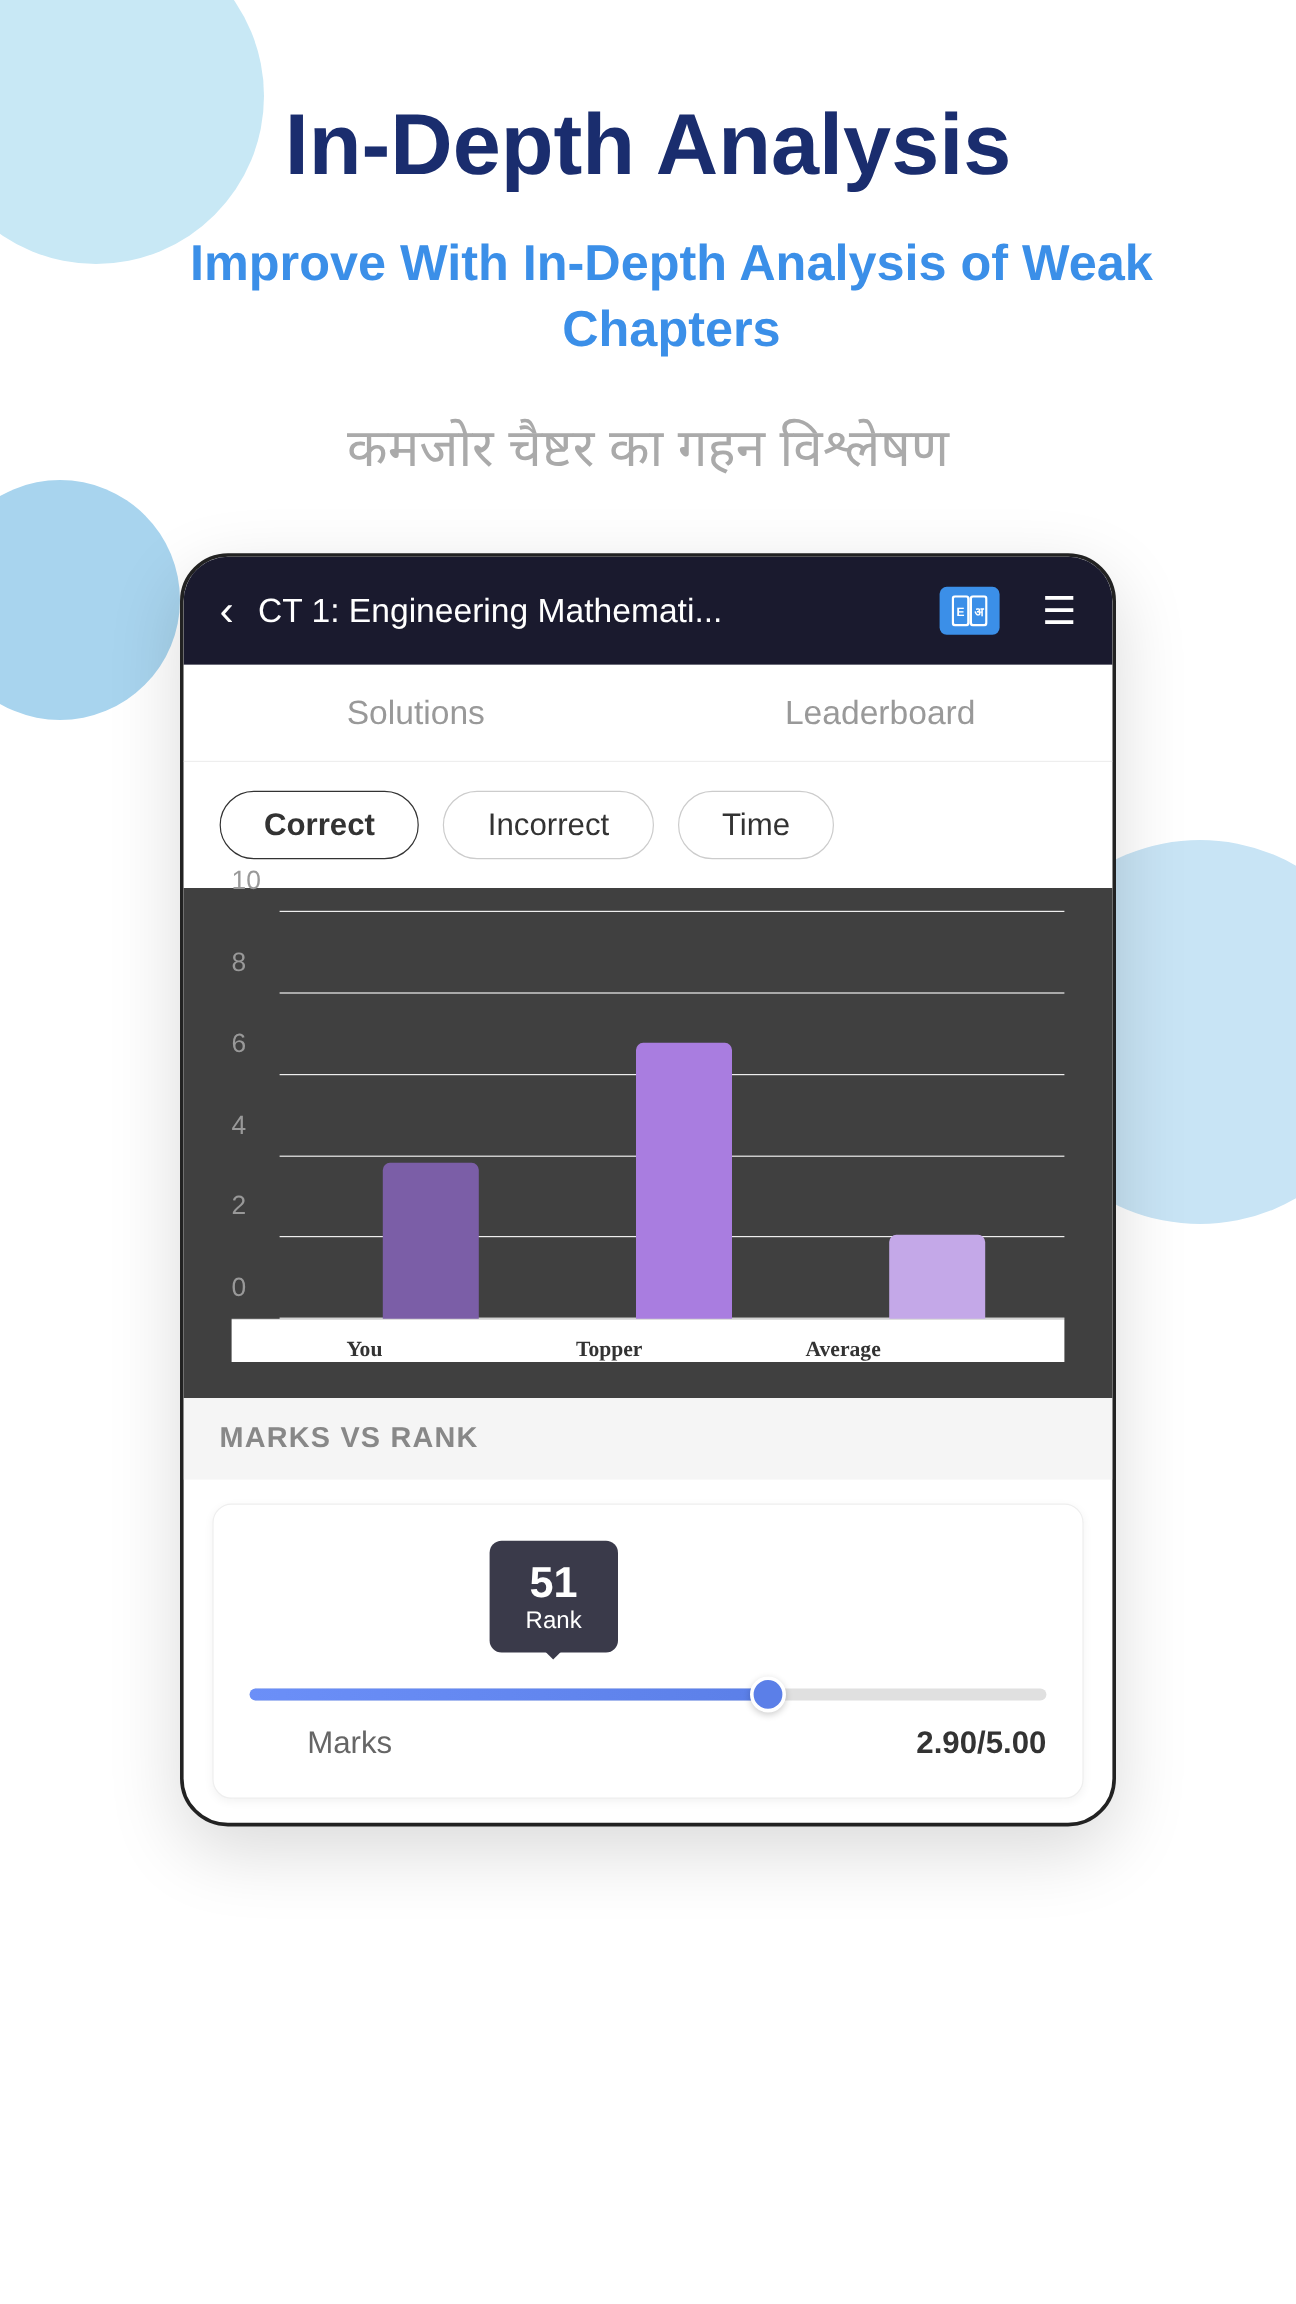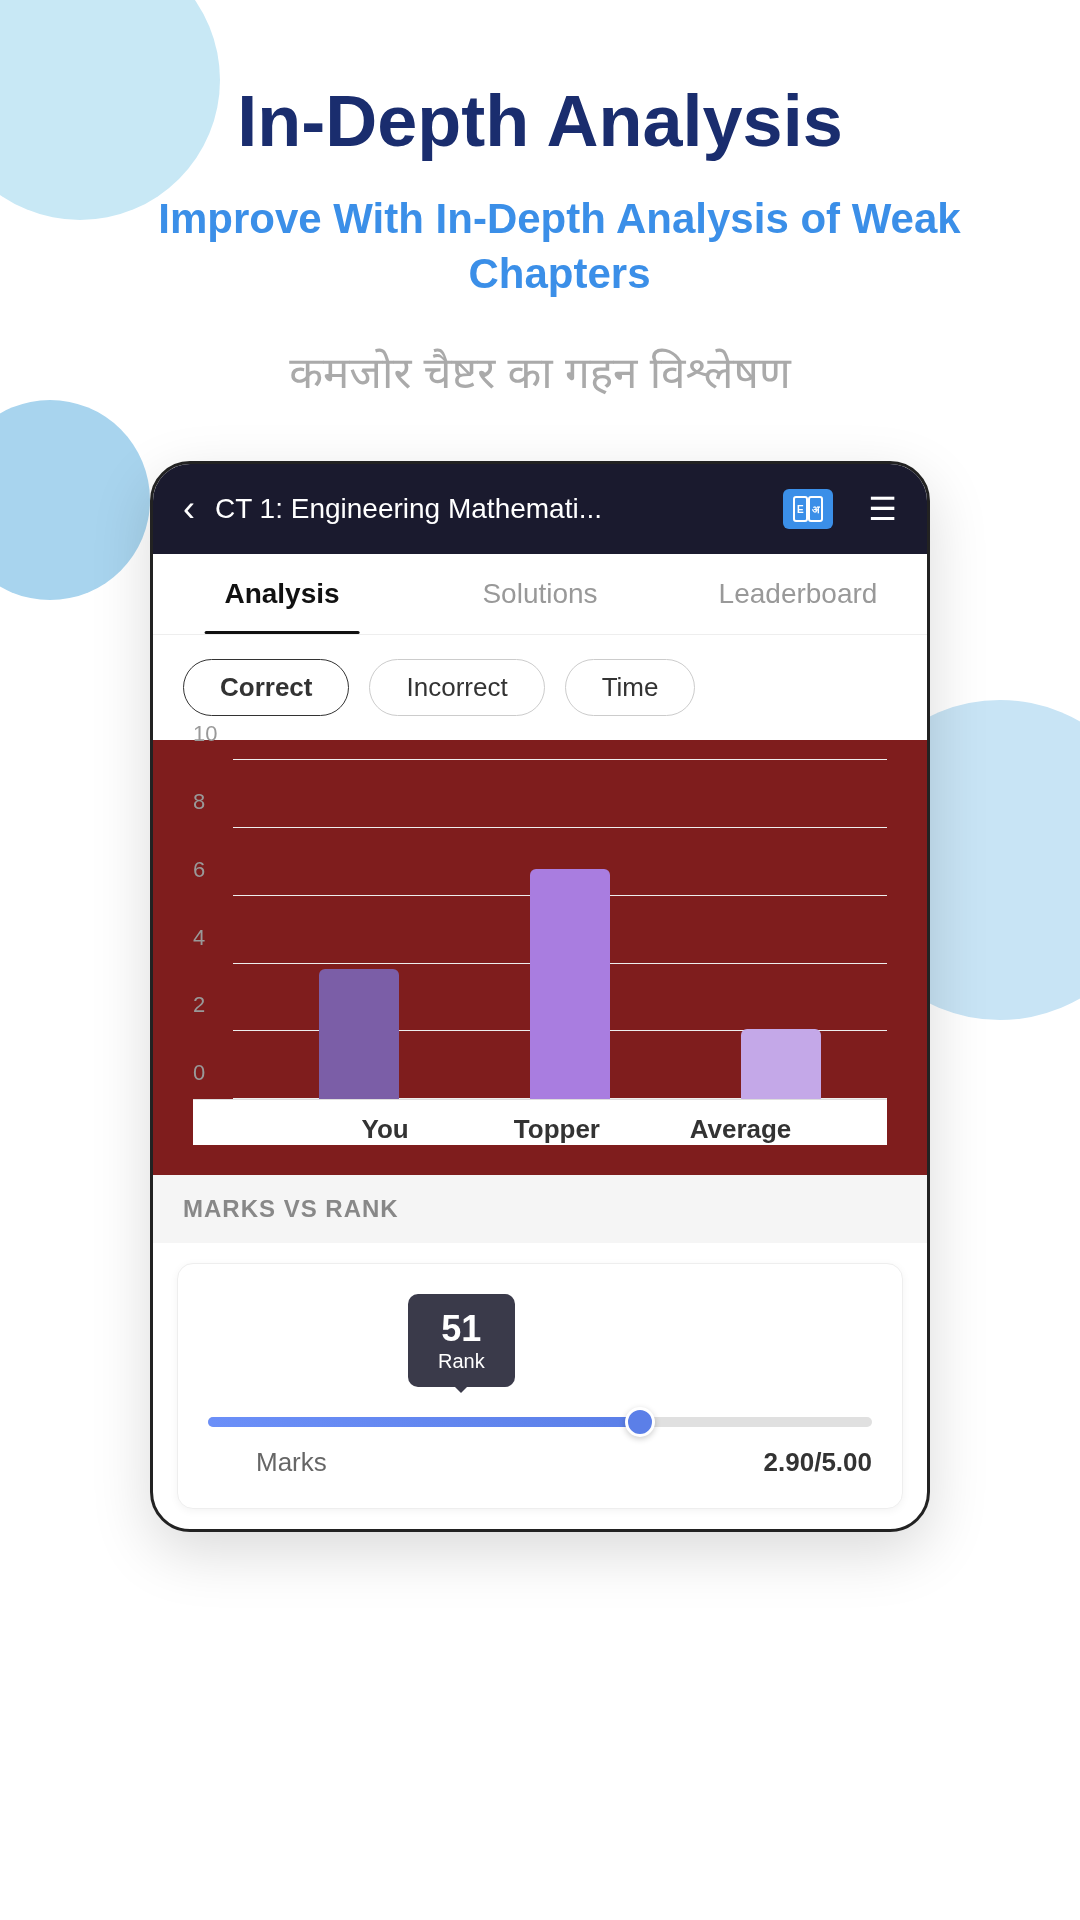--- a/index.html
+++ b/index.html
@@ -175,21 +175,21 @@
       cursor: pointer;
       background: #fff;
     }
     .filter-pill.active {
       border-color: #333;
       font-weight: 600;
     }
 
     
     .chart-area {
-      background: #7f1d1d;
+      background: #404040;
       padding: 20px 40px 30px 40px;
     }
 
     .chart-grid {
       position: relative;
       height: 340px;
       border-bottom: 1px solid #ddd;
     }
 
     
@@ -246,25 +246,26 @@
     }
 
     
     .x-labels {
       display: flex;
       justify-content: space-around;
       padding: 14px 60px 0 60px;
       background: #fff;
     }
     .x-label {
-      font-size: 26px;
+      font-size: 18px;
       color: #333;
       font-weight: 600;
-      text-align: right;
+      text-align: left;
       width: 120px;
+      font-family: Liberation Serif, serif;
     }
 
     
     .section-title {
       background: #f5f5f5;
       padding: 20px 30px;
       font-size: 24px;
       font-weight: 700;
       color: #888;
       letter-spacing: 1px;
@@ -370,21 +371,20 @@
           <rect x="1" y="1" width="13" height="24" rx="2" stroke="white" stroke-width="2" fill="none"></rect>
           <rect x="16" y="1" width="13" height="24" rx="2" stroke="white" stroke-width="2" fill="none"></rect>
           <text x="4" y="17" fill="white" font-size="10" font-weight="bold">E</text>
           <text x="19" y="17" fill="white" font-size="10" font-weight="bold">अ</text>
         </svg>
       </div>
       <span class="hamburger">☰</span>
     </div>
 
     <div class="tabs">
-      <div class="tab active">Analysis</div>
       <div class="tab">Solutions</div>
       <div class="tab">Leaderboard</div>
     </div>
 
     <div class="filter-row">
       <button class="filter-pill active">Correct</button>
       <button class="filter-pill">Incorrect</button>
       <button class="filter-pill">Time</button>
     </div>
 

